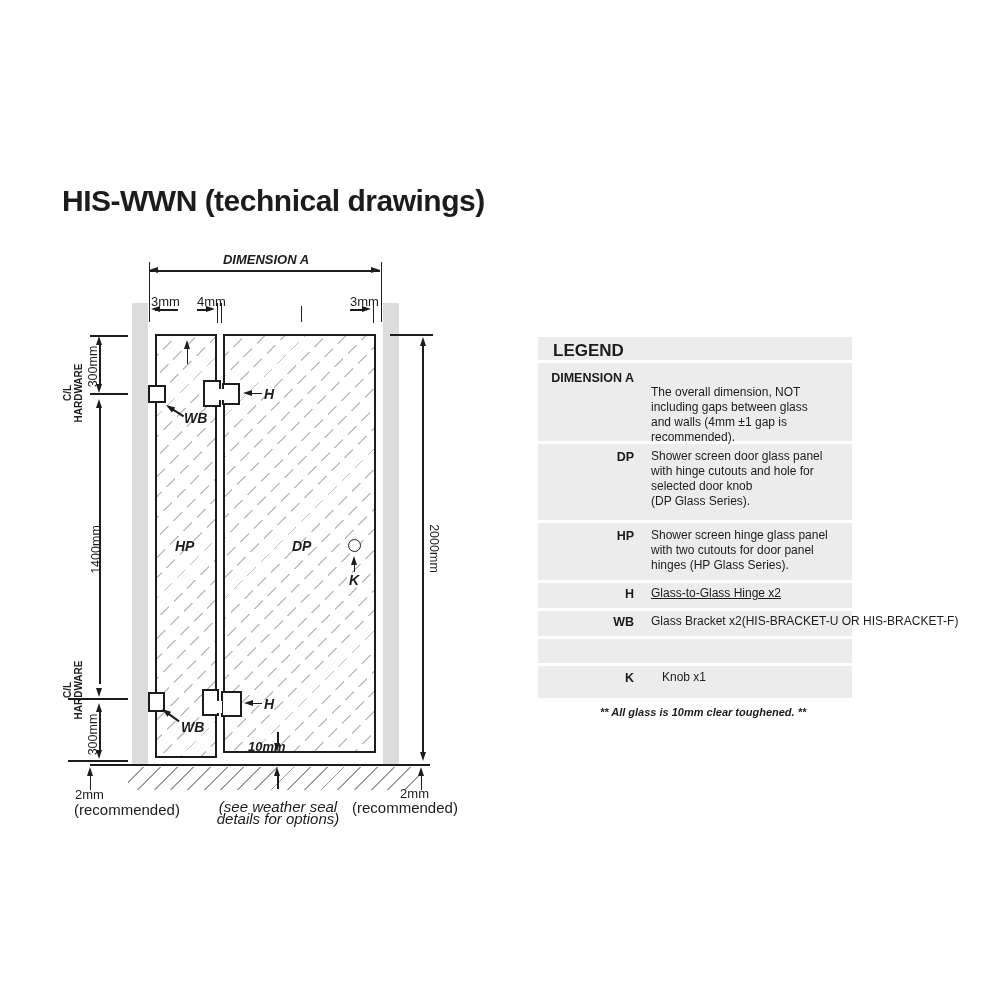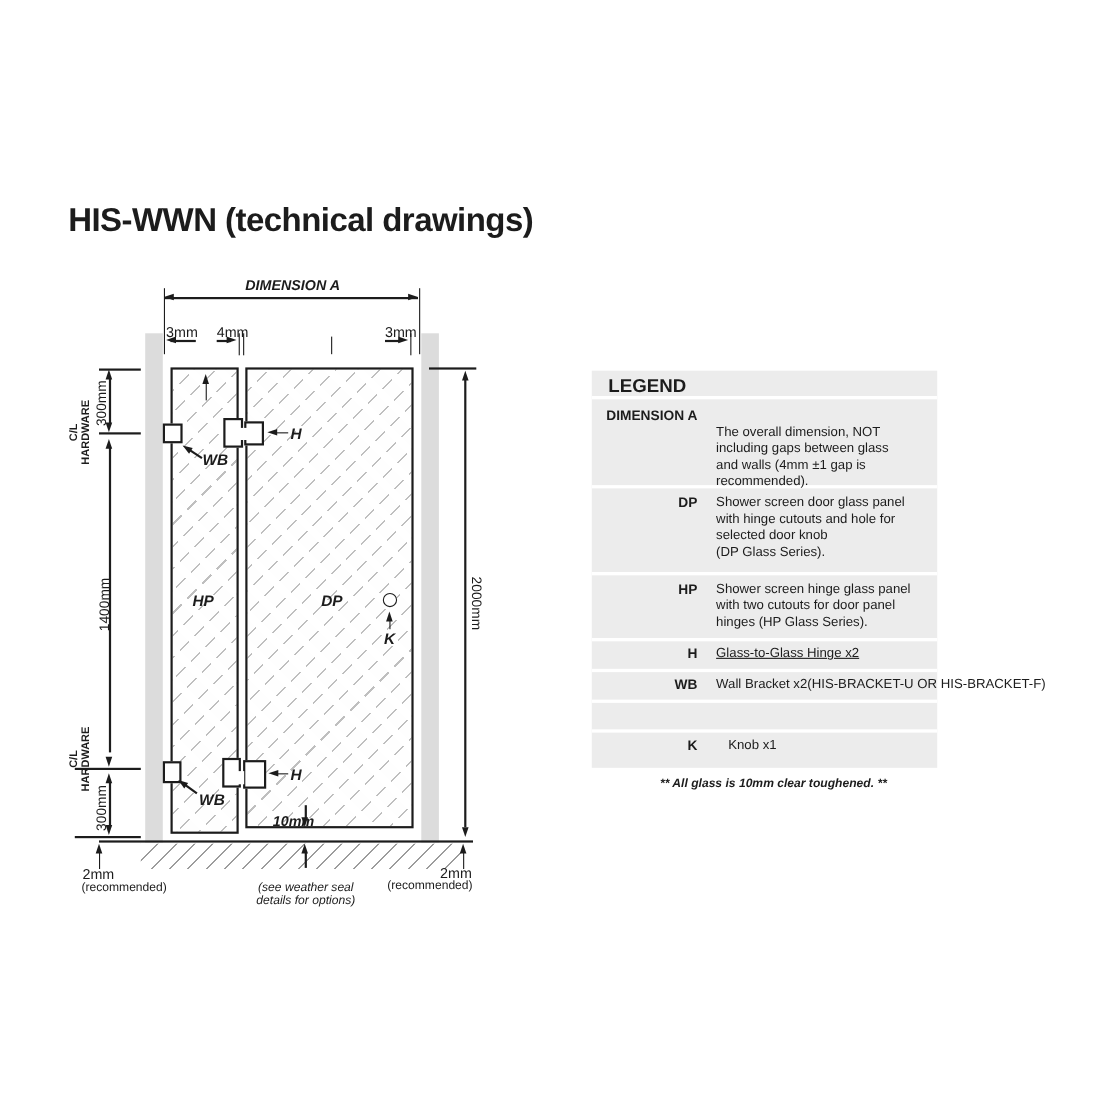--- a/index.html
+++ b/index.html
@@ -25,21 +25,21 @@
     background-image:repeating-linear-gradient(135deg, transparent 0 10.5px, #9c9c9c 10.5px 11.8px);}
   .hw{position:absolute;box-sizing:border-box;background:#ffffff;border:2px solid #1c1c1c;}
   .notch{position:absolute;background:#ffffff;}
   .knob{position:absolute;box-sizing:border-box;width:13px;height:13px;border:1.8px solid #1c1c1c;
         border-radius:50%;background:#fff;}
   
   .t{position:absolute;white-space:pre;}
   .title{font-size:30px;font-weight:700;letter-spacing:-0.5px;}
   .dimlbl{font-size:13px;font-style:italic;font-weight:600;text-align:center;}
   .mm{font-size:13px;}
-  .mm-s{font-size:11px;}
+  .mm-s{font-size:15px;}
   .ital{font-style:italic;}
   .partlbl{font-size:14px;font-weight:700;font-style:italic;}
   .rot{display:flex;align-items:center;justify-content:center;text-align:center;}
   .rotccw{transform:rotate(-90deg);}
   .rotcw{transform:rotate(90deg);}
   .clh{font-size:10px;font-weight:600;line-height:11px;}
   .vdim{font-size:12.5px;}
   
   .sarrow{position:absolute;transform-origin:0 50%;height:0;}
   
@@ -216,21 +216,21 @@
       <div class="leg-text" style="left:651px;top:528px;">Shower screen hinge glass panel
 with two cutouts for door panel
 hinges (HP Glass Series).</div>
     </div>
     <div>
       <div class="leg-label" style="left:538px;top:587px;width:96px;">H</div>
       <div class="leg-text" style="left:651px;top:586px;text-decoration:underline;">Glass-to-Glass Hinge x2</div>
     </div>
     <div>
       <div class="leg-label" style="left:538px;top:615px;width:96px;">WB</div>
-      <div class="leg-text" style="left:651px;top:614px;">Wall Bracket x2(HIS-BRACKET-U OR HIS-BRACKET-F)</div>
+      <div class="leg-text" style="left:651px;top:614px;">Glass Bracket x2(HIS-BRACKET-U OR HIS-BRACKET-F)</div>
     </div>
     <div>
       <div class="leg-label" style="left:538px;top:644px;width:96px;"></div>
       <div class="leg-text" style="left:651px;top:643px;"></div>
     </div>
     <div>
       <div class="leg-label" style="left:538px;top:671px;width:96px;">K</div>
       <div class="leg-text" style="left:651px;top:670px;margin-left:11px;">Knob x1</div>
     </div>
 

